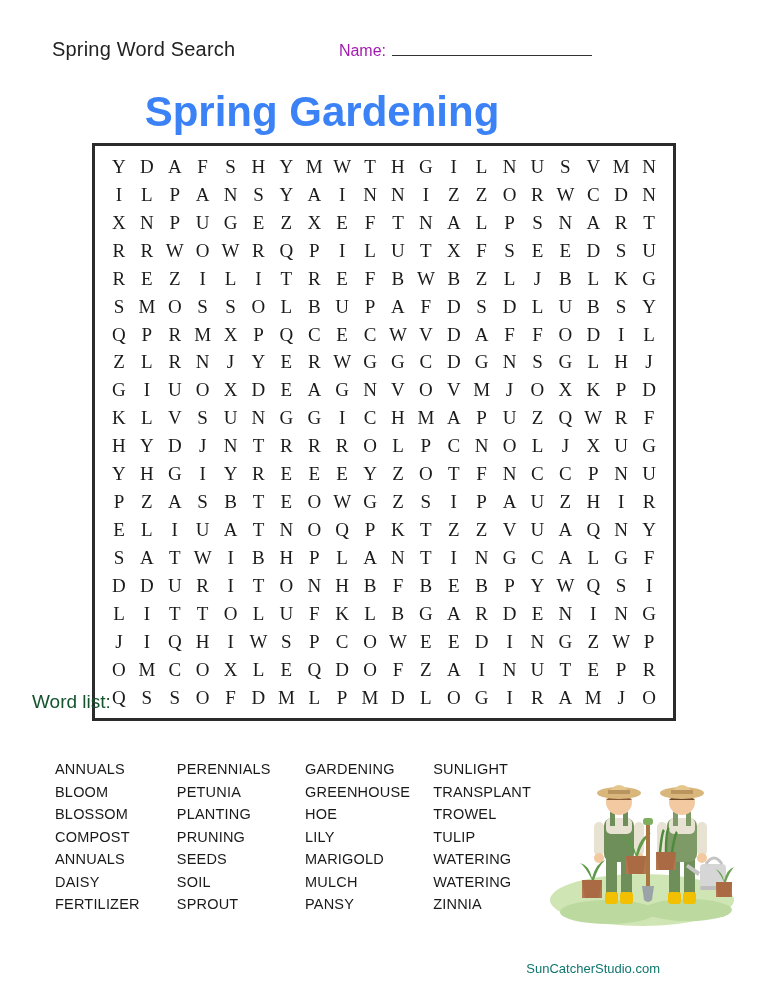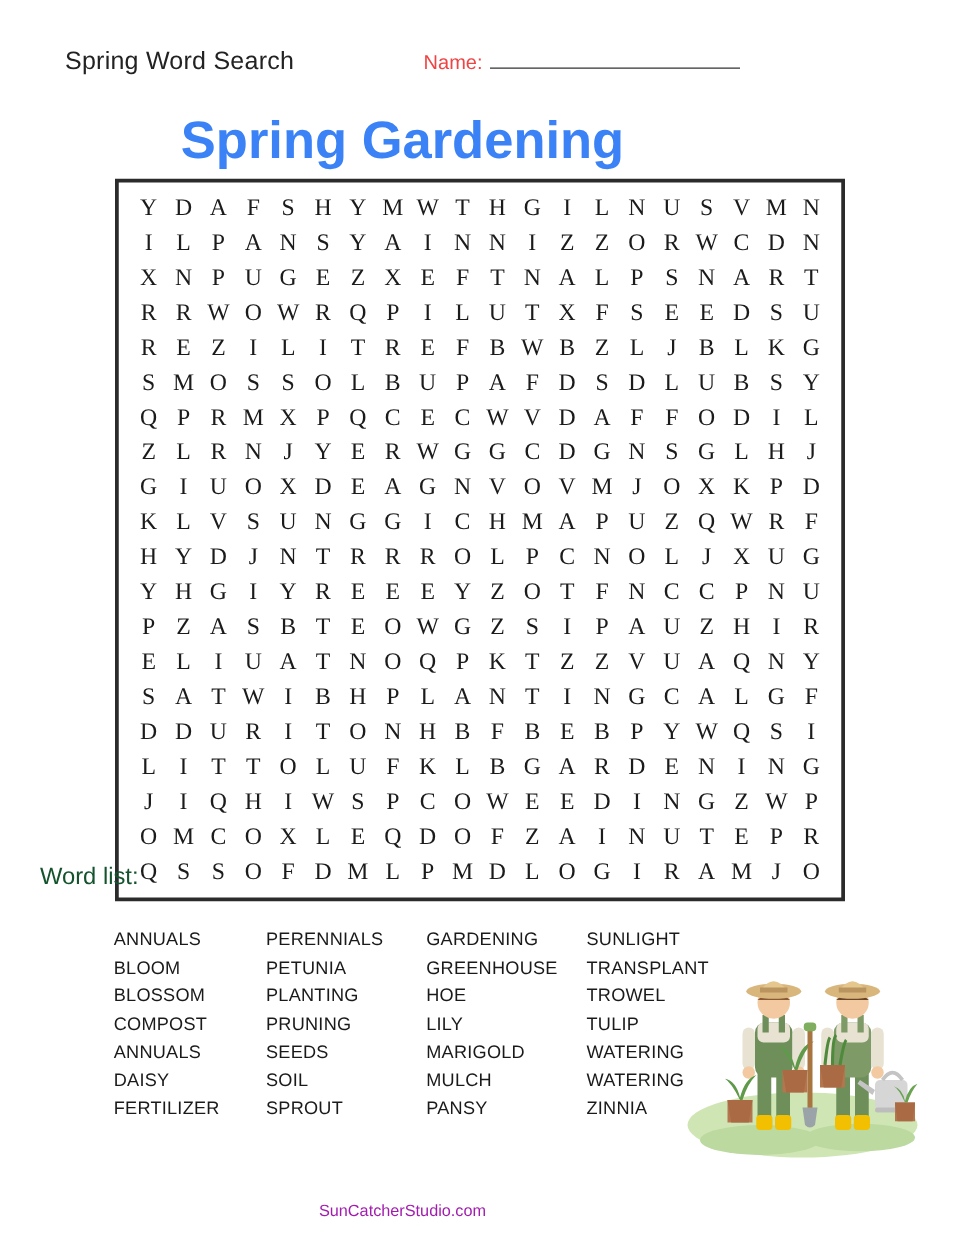--- a/index.html
+++ b/index.html
@@ -38,21 +38,21 @@
     letter-spacing: 0.2px;
     color: #222;
   }
   .name-wrap {
     display: flex;
     align-items: baseline;
     gap: 6px;
   }
   .name-label {
     font-size: 16px;
-    color: #ef4444;
+    color: #a21caf;
   }
   .name-line {
     display: inline-block;
     width: 200px;
     border-bottom: 1.5px solid #333;
     height: 14px;
   }
   
   .puzzle-title {
     position: absolute;
@@ -94,26 +94,25 @@
   
   .wordlist-heading {
     position: absolute;
     top: 691px;
     left: 32px;
     font-size: 19px;
     color: #14532d;
   }
   .wordlist {
     position: absolute;
-    top: 741px;
+    top: 758px;
     left: 55px;
     width: 500px;
     display: flex;
     gap: 0px;
-    margin-left: 36px;
   }
   .wl-col {
     width: 133px;
   }
   .wl-col.narrow { width: 140px; }
   .wl-item {
     font-size: 14.5px;
     letter-spacing: 0.2px;
     line-height: 22.5px;
     color: #1a1a1a;
@@ -127,23 +126,24 @@
     width: 188px;
     height: 168px;
   }
   .illustration svg { display: block; }
   
   .footer {
     position: absolute;
     bottom: 18px;
     left: 0;
     width: 100%;
-    text-align: center;
+    text-align: right;
     font-size: 13px;
-    color: #a21caf;
+    color: #0f766e;
+    padding-left: 16px;
   }
 </style>
 </head>
 <body>
 
 <div class="page">
 
   <div class="header-row">
     <div class="doc-title">Spring Word Search</div>
     <div class="name-wrap">

